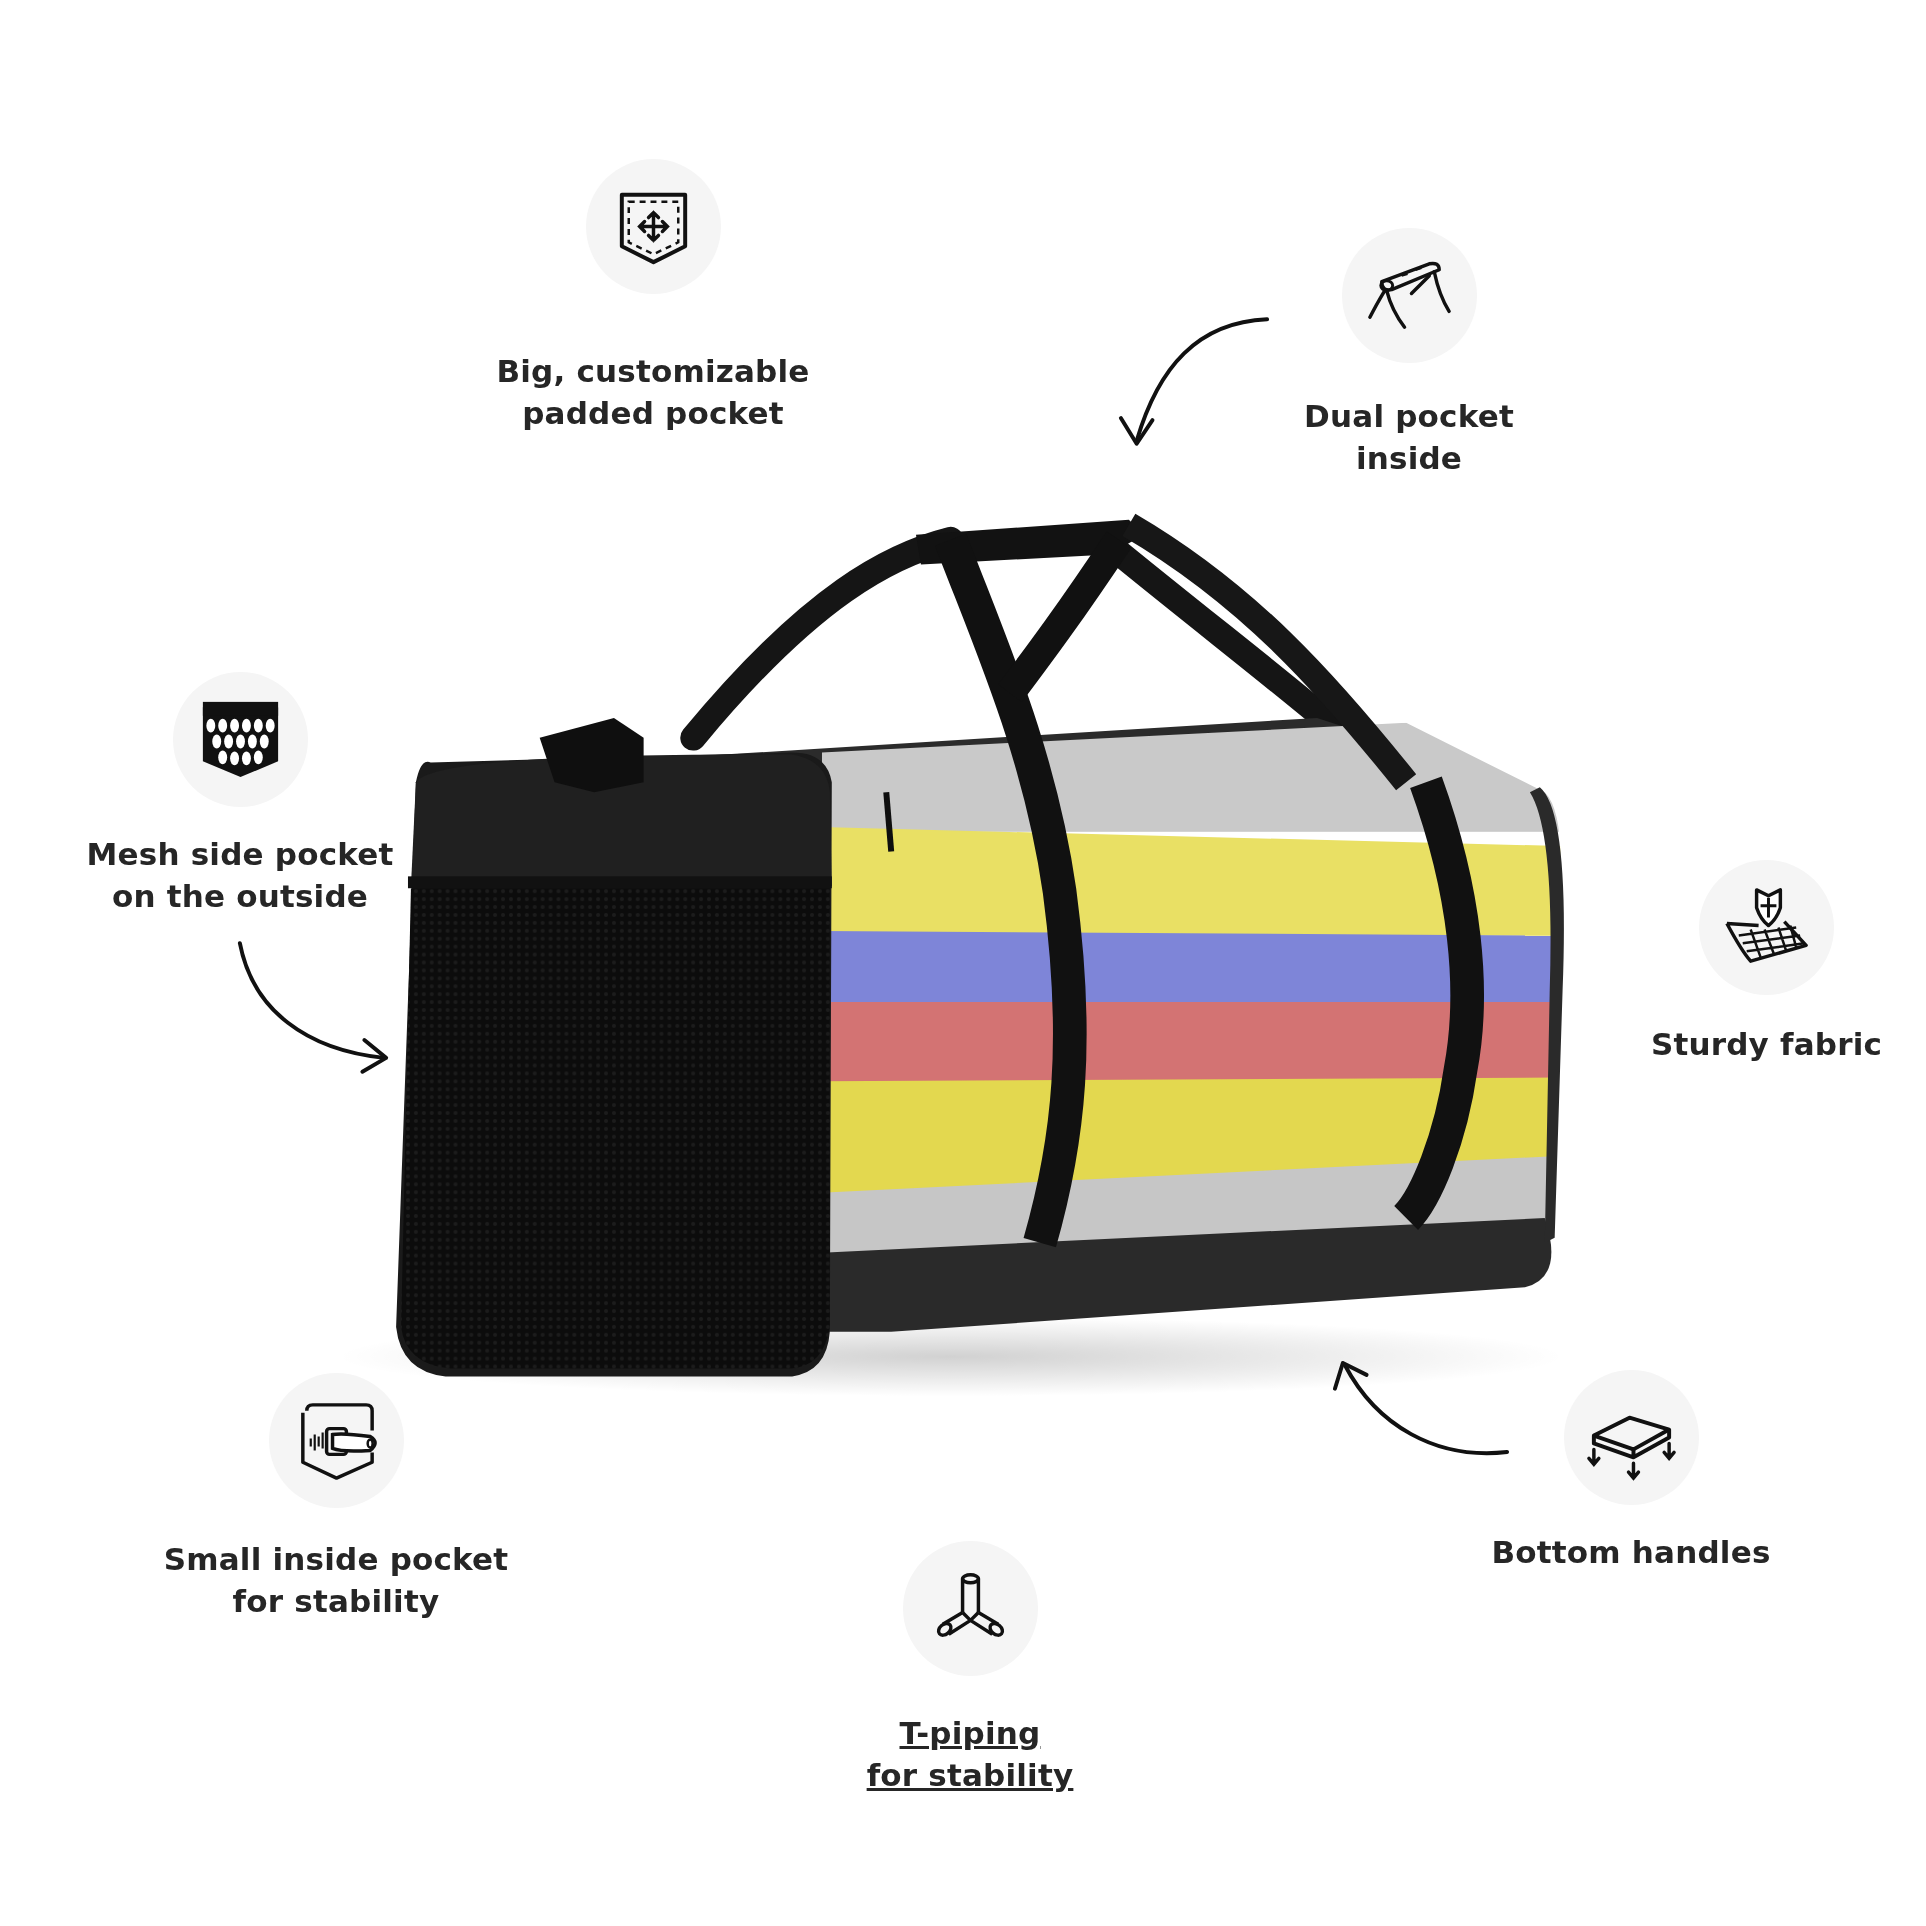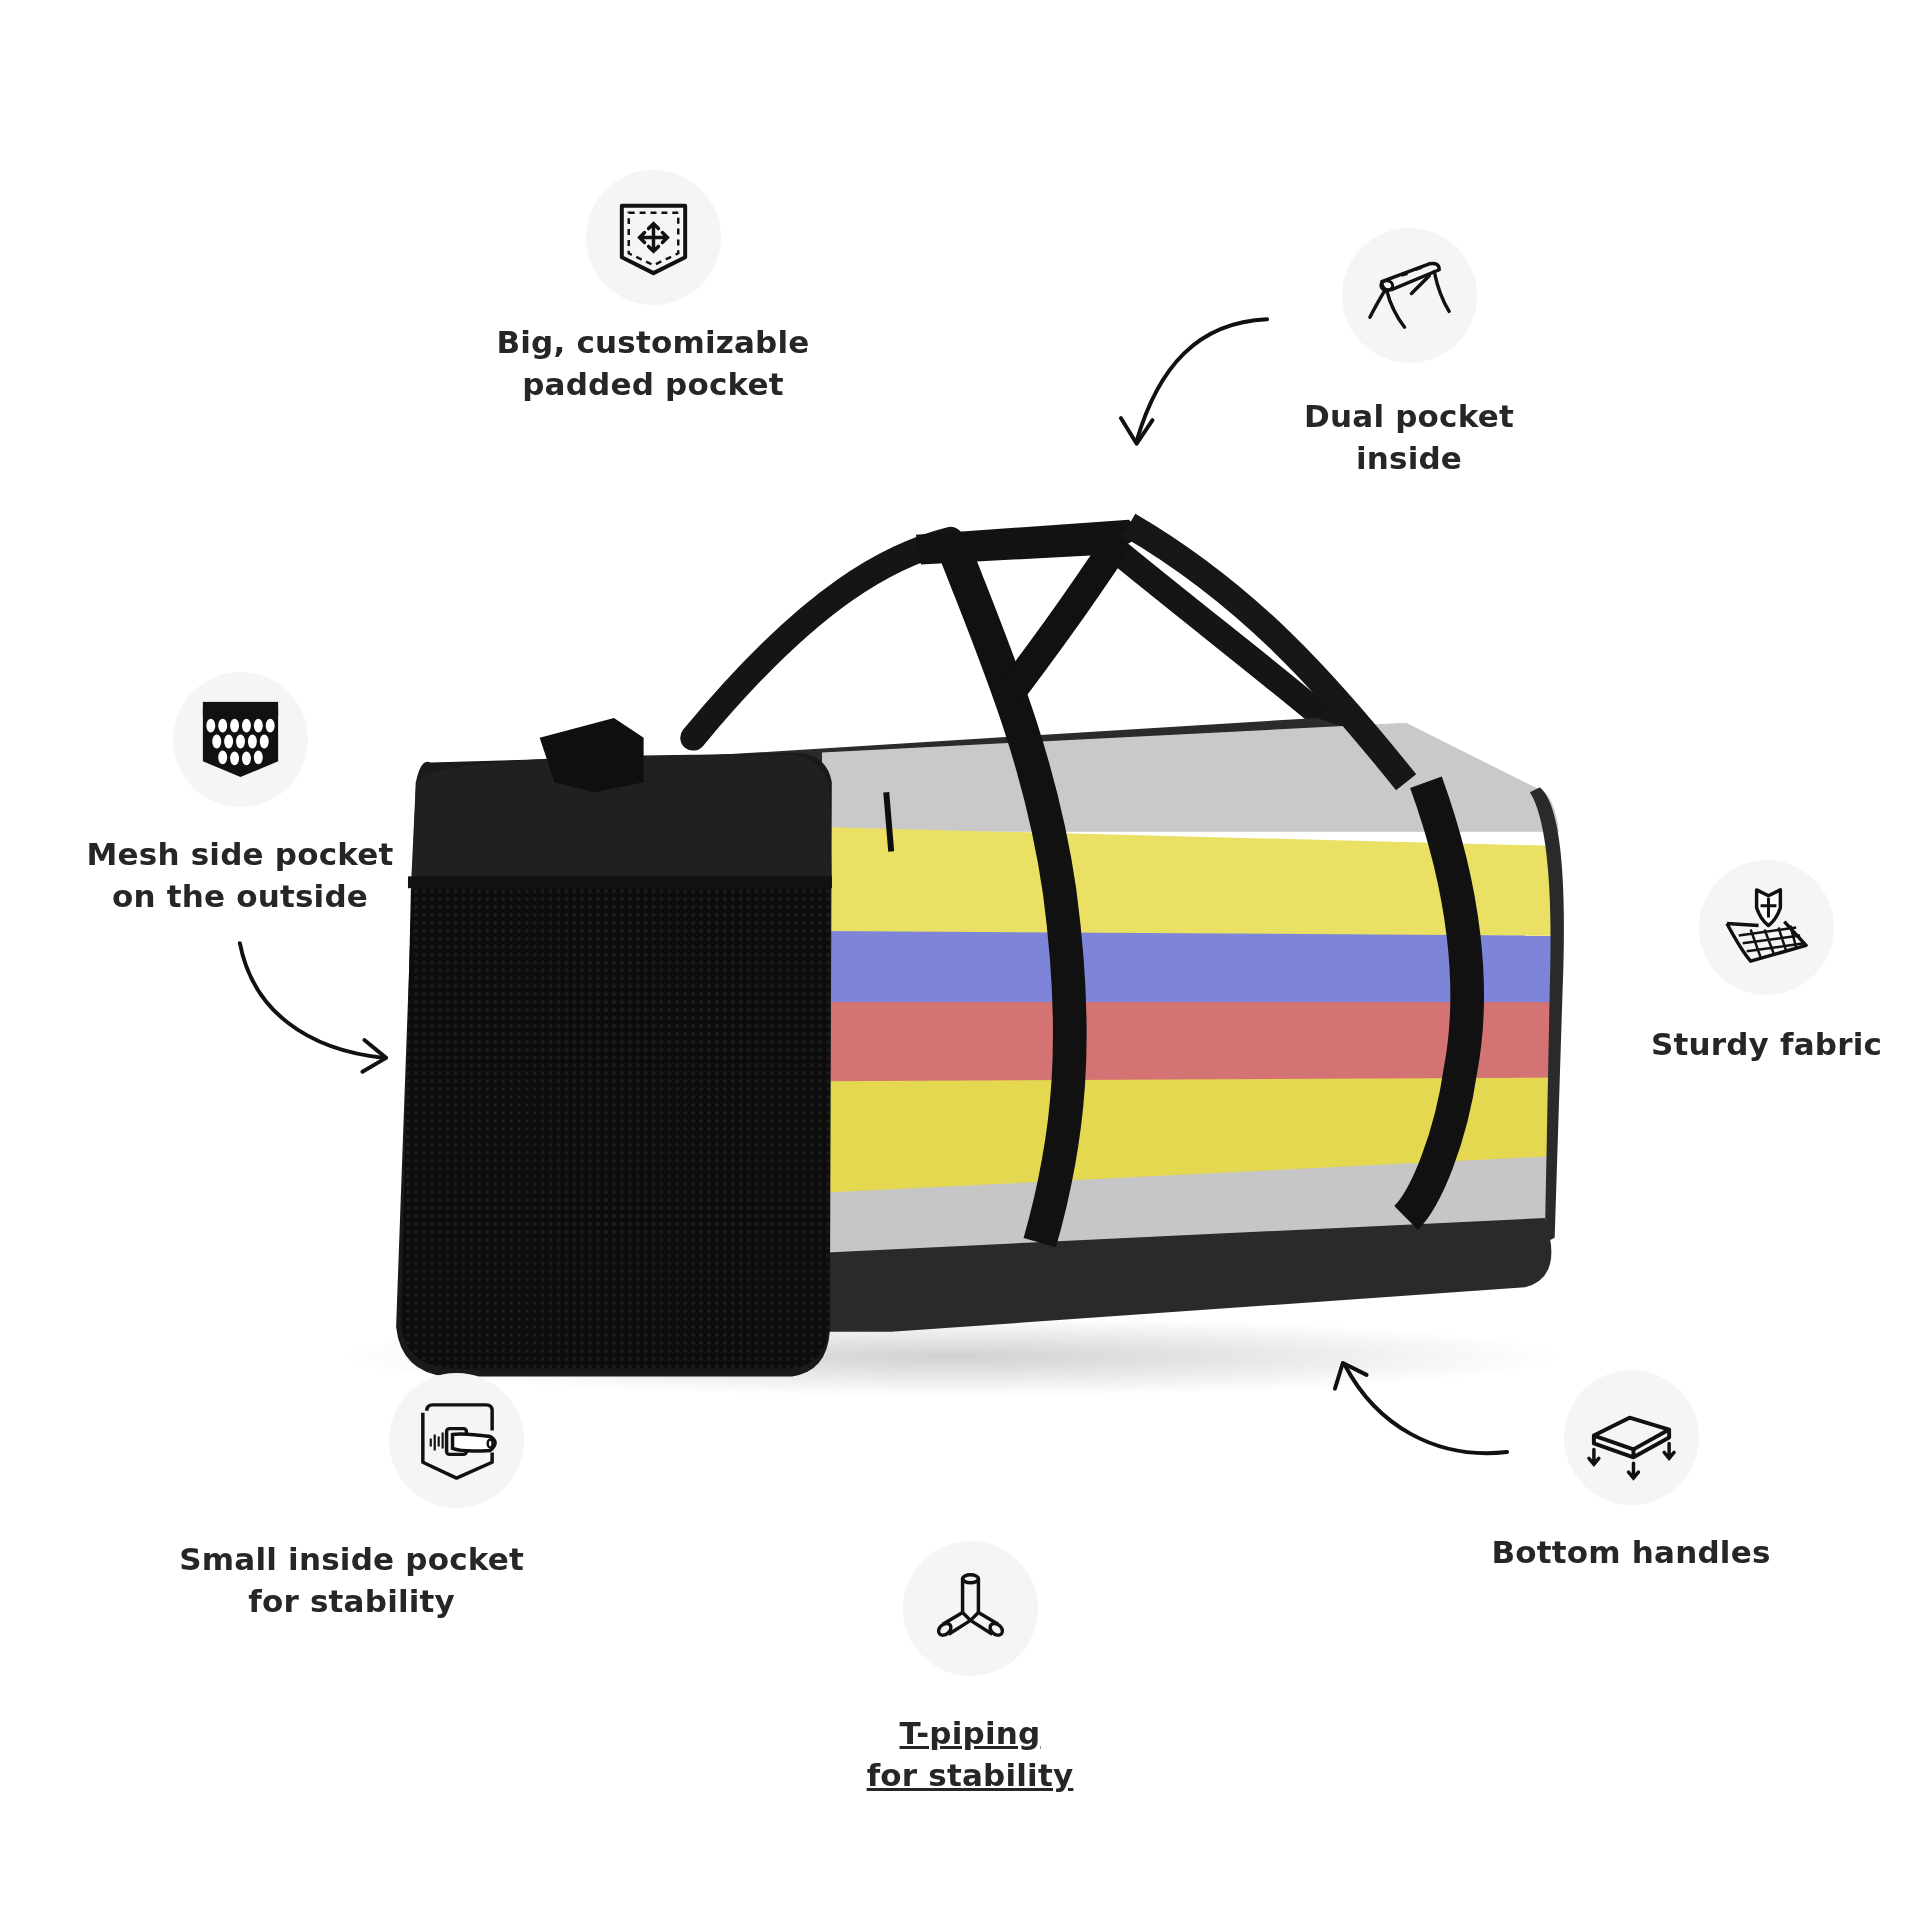--- a/index.html
+++ b/index.html
@@ -76,21 +76,21 @@
 </svg>
 <svg class="arrow" style="left:228px;top:931px" width="168" height="149" viewBox="0 0 170 150">
   <path d="M12 12 C25 80 80 120 158 128" stroke="#111" stroke-width="4" fill="none" stroke-linecap="round"></path>
   <path d="M138 110 L160 128 L136 142" stroke="#111" stroke-width="4" fill="none" stroke-linecap="round" stroke-linejoin="round"></path>
 </svg>
 <svg class="arrow" style="left:1327px;top:1351px" width="188" height="119" viewBox="0 0 190 120">
   <path d="M182 102 C110 110 50 75 18 14" stroke="#111" stroke-width="4" fill="none" stroke-linecap="round"></path>
   <path d="M8 38 L16 12 L40 24" stroke="#111" stroke-width="4" fill="none" stroke-linecap="round" stroke-linejoin="round"></path>
 </svg>
 
-<div class="feature" style="left:475px;top:170px;width:356px;">
+<div class="feature" style="left:475px;top:159px;width:356px;gap:40px;">
   <div class="icon-circle">
     <svg viewBox="0 0 100 100">
         <path d="M18 18 H82 V70 L50 86 L18 70 Z" fill="none" stroke="#111" stroke-width="4" stroke-linejoin="round"></path>
       <path d="M25 25 H75 V66 L50 78 L25 66 Z" fill="none" stroke="#111" stroke-width="2.5" stroke-dasharray="6 5"></path>
       <path d="M50 36 V64 M36 50 H64 M45 41 L50 36 L55 41 M45 59 L50 64 L55 59 M41 45 L36 50 L41 55 M59 45 L64 50 L59 55" fill="none" stroke="#111" stroke-width="3.5" stroke-linecap="round"></path>
       </svg>
   </div>
   <div class="label" style="margin-top:16px;">
     <span>Big, customizable</span>
     <span>padded pocket</span>
@@ -149,21 +149,21 @@
       <path d="M52 20 V40 M44 28 H60" stroke="#111" stroke-width="3"></path>
       <path d="M10 46 L42 48 M68 44 L90 68 L34 84 Q25 74 10 46" fill="none" stroke="#111" stroke-width="3.5" stroke-linejoin="round"></path>
       <path d="M22 58 L80 50 M26 66 L84 58 M30 74 L88 66 M34 52 L44 80 M48 52 L58 78 M62 50 L70 74 M74 48 L80 70" stroke="#111" stroke-width="2.5"></path>
       </svg>
   </div>
   <div class="label" style="margin-top:28px;">
     <span>Sturdy fabric</span>
   </div>
 </div>
 
-<div class="feature" style="left:168px;top:1373px;width:356px;align-items:flex-end;">
+<div class="feature" style="left:158px;top:1373px;width:356px;">
   <div class="icon-circle">
     <svg viewBox="0 0 100 100">
         <path d="M20 20 Q20 14 26 14 H80 Q86 14 86 20 V40 M86 62 V72 L50 88 L16 72 V22" fill="none" stroke="#111" stroke-width="3.5" stroke-linejoin="round"></path>
       <path d="M24 48 V56 M28 44 V60 M32 46 V56 M36 42 V58" stroke="#111" stroke-width="2.2"></path>
       <rect x="40" y="38" width="20" height="26" rx="3" fill="none" stroke="#111" stroke-width="3.5"></rect>
       <path d="M46 44 Q56 42 84 46 Q94 52 84 60 Q56 62 46 58 Z" fill="#fff" stroke="#111" stroke-width="3.5"></path>
       <ellipse cx="84" cy="53" rx="2.5" ry="4" fill="none" stroke="#111" stroke-width="2.5"></ellipse>
       </svg>
   </div>
   <div class="label" style="margin-top:30px;">

